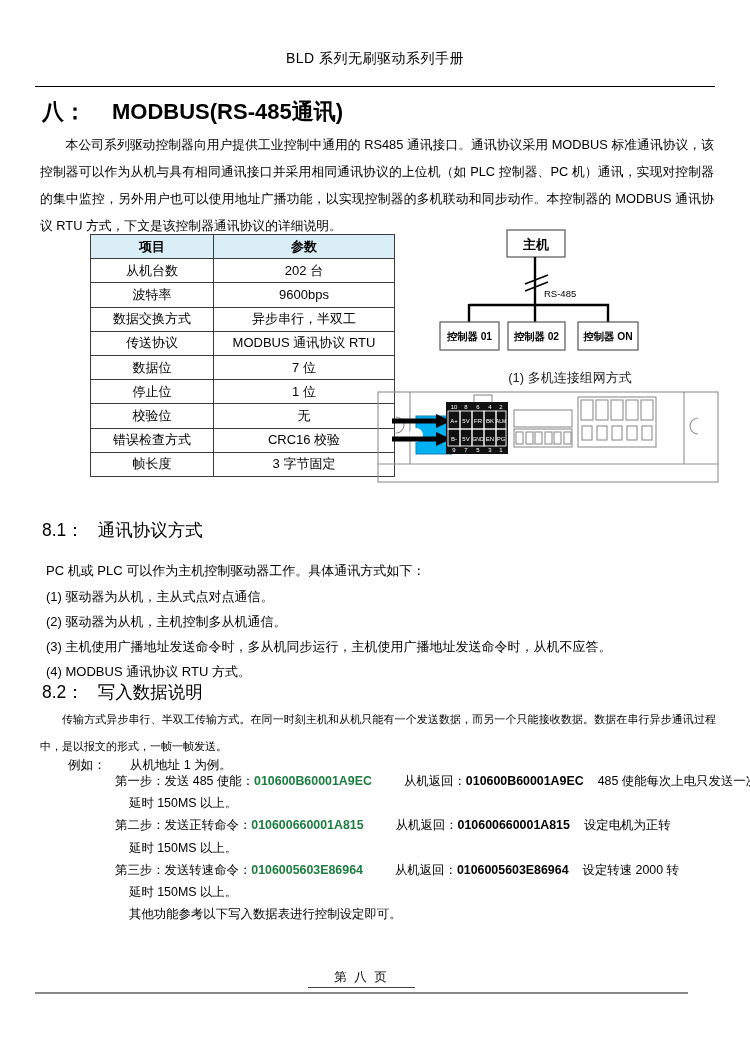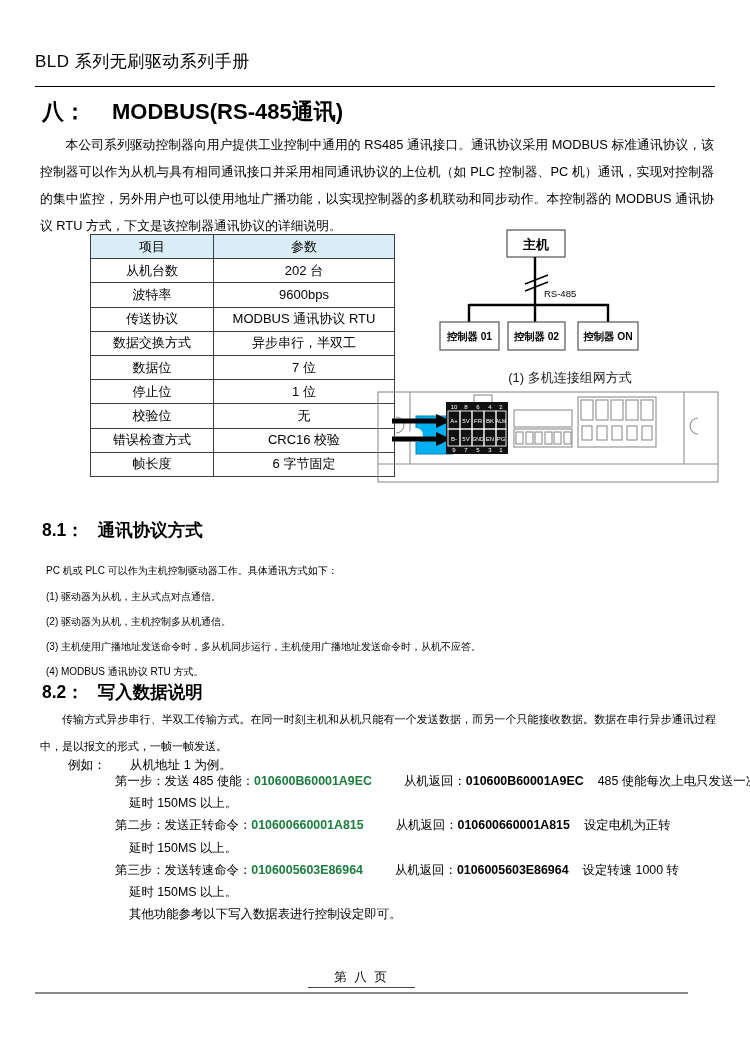--- a/index.html
+++ b/index.html
@@ -1,42 +1,42 @@
 <!DOCTYPE html>
 <html><head>
 <meta charset="utf-8">
 <style>
   html,body{margin:0;padding:0;background:#fff;}
   .page{position:relative;width:750px;height:1060px;background:#fff;overflow:hidden;
         font-family:"Liberation Sans","DejaVu Sans",sans-serif;color:#000;}
 
-  .doc-header{position:absolute;top:50px;left:35px;width:680px;text-align:left;
-              font-size:17px;font-weight:500;letter-spacing:.5px;}
+  .doc-header{position:absolute;top:50px;left:35px;width:680px;text-align:center;
+              font-size:14px;font-weight:500;letter-spacing:.5px;}
   .header-rule{position:absolute;top:86px;left:35px;width:680px;border-top:1.6px solid #000;}
 
   .h1{position:absolute;top:97px;left:42px;font-size:22px;font-weight:bold;}
   .h1 .h1-title{margin-left:26px;}
 
   .intro{position:absolute;top:131px;left:40px;width:674px;font-size:12.8px;line-height:27px;
          text-align:justify;text-indent:2em;}
 
   table.params{position:absolute;top:234px;left:90px;border-collapse:collapse;
                font-size:13px;text-align:center;}
   table.params td,table.params th{border:1.4px solid #3c3c3c;height:23.2px;padding:0 6px;font-weight:normal;}
   table.params th{width:110px;}
   table.params td.val{width:168px;}
-  table.params tr.hdr td{background:#d9edf6;}
+  table.params tr.hdr td{background:#d9edf6;font-weight:bold;}
 
   .fig1{position:absolute;top:228px;left:420px;}
   .fig1-caption{position:absolute;top:369px;left:420px;width:300px;text-align:center;font-size:13px;color:#222;}
   .fig2{position:absolute;top:390px;left:376px;}
 
-  .h2{position:absolute;left:42px;font-size:17.5px;font-weight:bold;}
+  .h2{position:absolute;left:42px;font-size:17.5px;font-weight:normal;}
   .h2 .gap{margin-left:14px;}
-  .s81-body{position:absolute;top:558px;left:46px;width:670px;font-size:10px;}
+  .s81-body{position:absolute;top:558px;left:46px;width:670px;font-size:13px;}
   .s81-body .lead{line-height:26px;}
   .s81-body .itm{line-height:25px;}
 
   .s82-intro{position:absolute;top:706px;left:40px;width:676px;font-size:11px;line-height:27px;
              text-align:justify;text-indent:2em;}
   .example-line{position:absolute;top:757px;left:68px;font-size:12.6px;text-align:right;}
   .example-line .ex-txt{margin-left:24px;}
 
   .steps{position:absolute;top:770px;left:115px;width:600px;font-size:12.4px;}
   .steps .ln{line-height:22.2px;white-space:nowrap;}
@@ -74,46 +74,46 @@
     </tr>
     <tr>
           <th>从机台数</th>
           <td class="val">202 台</td>
         </tr>
     <tr>
           <th>波特率</th>
           <td class="val">9600bps</td>
         </tr>
     <tr>
+          <th>数据交换方式</th>
+          <td class="val">异步串行，半双工</td>
+        </tr>
+    <tr>
           <th>传送协议</th>
           <td class="val">MODBUS 通讯协议 RTU</td>
         </tr>
     <tr>
-          <th>数据交换方式</th>
-          <td class="val">异步串行，半双工</td>
-        </tr>
-    <tr>
           <th>数据位</th>
           <td class="val">7 位</td>
         </tr>
     <tr>
           <th>停止位</th>
           <td class="val">1 位</td>
         </tr>
     <tr>
           <th>校验位</th>
           <td class="val">无</td>
         </tr>
     <tr>
           <th>错误检查方式</th>
           <td class="val">CRC16 校验</td>
         </tr>
     <tr>
           <th>帧长度</th>
-          <td class="val">6 字节固定</td>
+          <td class="val">3 字节固定</td>
         </tr>
   </tbody>
     </table>
 
   <svg class="fig1" width="300" height="140" viewBox="0 0 300 140">
     <rect x="87" y="2" width="58" height="27" fill="#fff" stroke="#555" stroke-width="1.2"></rect>
     <text x="116" y="21" font-size="13" font-weight="bold" text-anchor="middle">主机</text>
     <line x1="115" y1="29" x2="115" y2="77" stroke="#000" stroke-width="2.4"></line>
     <line x1="105" y1="56" x2="128" y2="47" stroke="#000" stroke-width="1.4"></line>
     <line x1="105" y1="63" x2="128" y2="54" stroke="#000" stroke-width="1.4"></line>
@@ -238,21 +238,21 @@
   <div class="steps">
     <div class="ln">
       <span>第一步：发送 485 使能：</span><span class="code-send" style="color:#1b7e3f">010600B60001A9EC</span><span class="ret-label">从机返回：</span><span class="code-ret">010600B60001A9EC</span><span class="note">485 使能每次上电只发送一次即可</span>
     </div>
     <div class="ln indent">延时 150MS 以上。</div>
     <div class="ln">
       <span>第二步：发送正转命令：</span><span class="code-send" style="color:#1b7e3f">010600660001A815</span><span class="ret-label">从机返回：</span><span class="code-ret">010600660001A815</span><span class="note">设定电机为正转</span>
     </div>
     <div class="ln indent">延时 150MS 以上。</div>
     <div class="ln">
-      <span>第三步：发送转速命令：</span><span class="code-send" style="color:#1b7e3f">0106005603E86964</span><span class="ret-label">从机返回：</span><span class="code-ret">0106005603E86964</span><span class="note">设定转速 1000 转</span>
+      <span>第三步：发送转速命令：</span><span class="code-send" style="color:#1b7e3f">0106005603E86964</span><span class="ret-label">从机返回：</span><span class="code-ret">0106005603E86964</span><span class="note">设定转速 2000 转</span>
     </div>
     <div class="ln indent">延时 150MS 以上。</div>
     <div class="ln indent">其他功能参考以下写入数据表进行控制设定即可。</div>
   </div>
 
   <div class="footer-text"><span>第 八 页</span></div>
   <div class="footer-rule"></div>
 
 </div>
 

